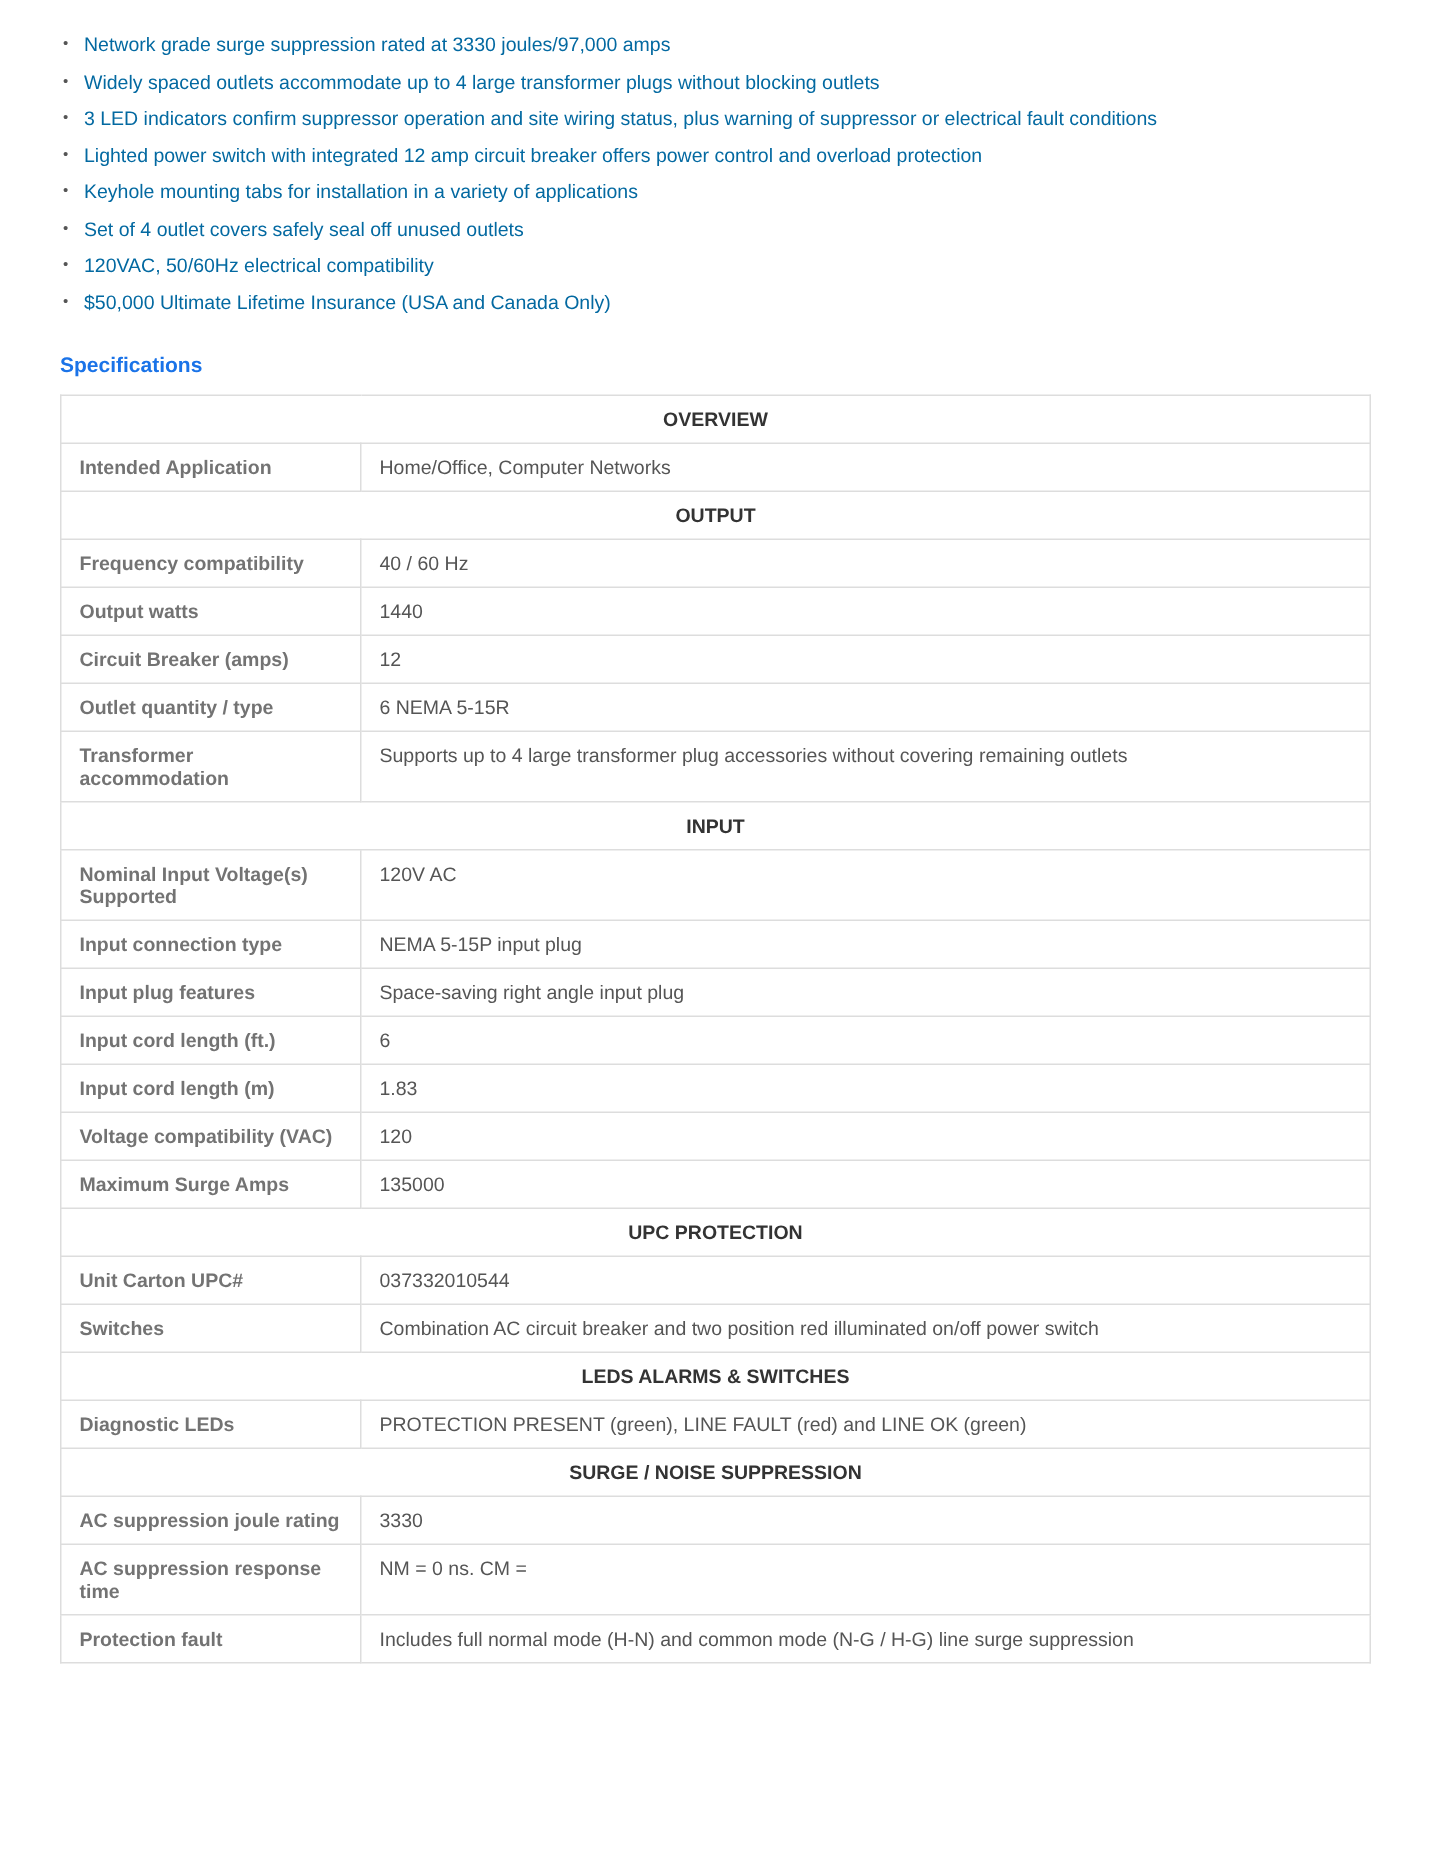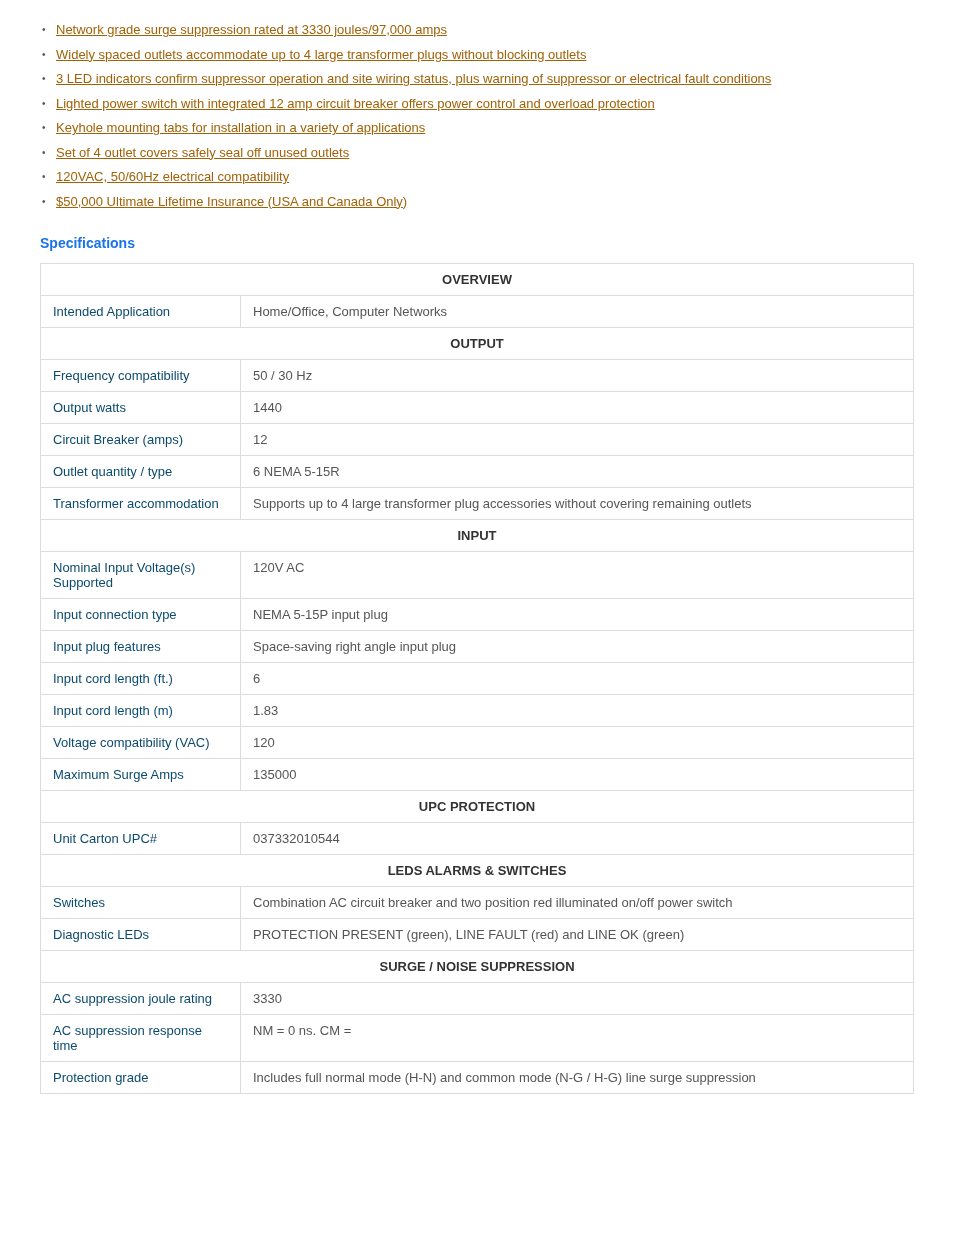--- a/index.html
+++ b/index.html
@@ -12,24 +12,23 @@
       max-width: 954px;
     }
     .bullet-list {
       list-style: none;
       margin-bottom: 24px;
     }
     .bullet-list li {
       position: relative;
       padding-left: 16px;
       margin-bottom: 5px;
-      color: #a16207;
+      color: #0369a1;
       font-size: 13px;
       line-height: 1.5;
-      text-decoration: underline;
     }
     .bullet-list li::before {
       content: '•';
       position: absolute;
       left: 2px;
       color: #555;
       font-size: 10px;
       top: 2px;
     }
     .section-title {
@@ -53,22 +52,22 @@
     .spec-table .group-header {
       font-weight: bold;
       background: #fff;
       font-size: 13px;
       border-bottom: 1px solid #ddd;
       padding: 8px 12px;
       text-align: center;
     }
     .spec-table .label-cell {
       width: 200px;
-      font-weight: normal;
-      color: #0c4a6e;
+      font-weight: bold;
+      color: #737373;
       background: #fff;
     }
     .spec-table .value-cell {
       color: #555;
     }
   </style>
 </head>
 <body>
 
 <ul class="bullet-list">
@@ -91,21 +90,21 @@
       </tr>
       <tr>
         <td class="label-cell">Intended Application</td>
         <td class="value-cell">Home/Office, Computer Networks</td>
       </tr>
       <tr>
         <td colspan="2" class="group-header">OUTPUT</td>
       </tr>
       <tr>
         <td class="label-cell">Frequency compatibility</td>
-        <td class="value-cell">50 / 30 Hz</td>
+        <td class="value-cell">40 / 60 Hz</td>
       </tr>
       <tr>
         <td class="label-cell">Output watts</td>
         <td class="value-cell">1440</td>
       </tr>
       <tr>
         <td class="label-cell">Circuit Breaker (amps)</td>
         <td class="value-cell">12</td>
       </tr>
       <tr>
@@ -148,39 +147,39 @@
         <td class="value-cell">135000</td>
       </tr>
       <tr>
         <td colspan="2" class="group-header">UPC PROTECTION</td>
       </tr>
       <tr>
         <td class="label-cell">Unit Carton UPC#</td>
         <td class="value-cell">037332010544</td>
       </tr>
       <tr>
-        <td colspan="2" class="group-header">LEDS ALARMS &amp; SWITCHES</td>
+        <td class="label-cell">Switches</td>
+        <td class="value-cell">Combination AC circuit breaker and two position red illuminated on/off power switch</td>
       </tr>
       <tr>
-        <td class="label-cell">Switches</td>
-        <td class="value-cell">Combination AC circuit breaker and two position red illuminated on/off power switch</td>
+        <td colspan="2" class="group-header">LEDS ALARMS &amp; SWITCHES</td>
       </tr>
       <tr>
         <td class="label-cell">Diagnostic LEDs</td>
         <td class="value-cell">PROTECTION PRESENT (green), LINE FAULT (red) and LINE OK (green)</td>
       </tr>
       <tr>
         <td colspan="2" class="group-header">SURGE / NOISE SUPPRESSION</td>
       </tr>
       <tr>
         <td class="label-cell">AC suppression joule rating</td>
         <td class="value-cell">3330</td>
       </tr>
       <tr>
         <td class="label-cell">AC suppression response time</td>
         <td class="value-cell">NM = 0 ns. CM =</td>
       </tr>
       <tr>
-        <td class="label-cell">Protection grade</td>
+        <td class="label-cell">Protection fault</td>
         <td class="value-cell">Includes full normal mode (H-N) and common mode (N-G / H-G) line surge suppression</td>
       </tr>
     </tbody>
 </table>
 
 </body></html>

